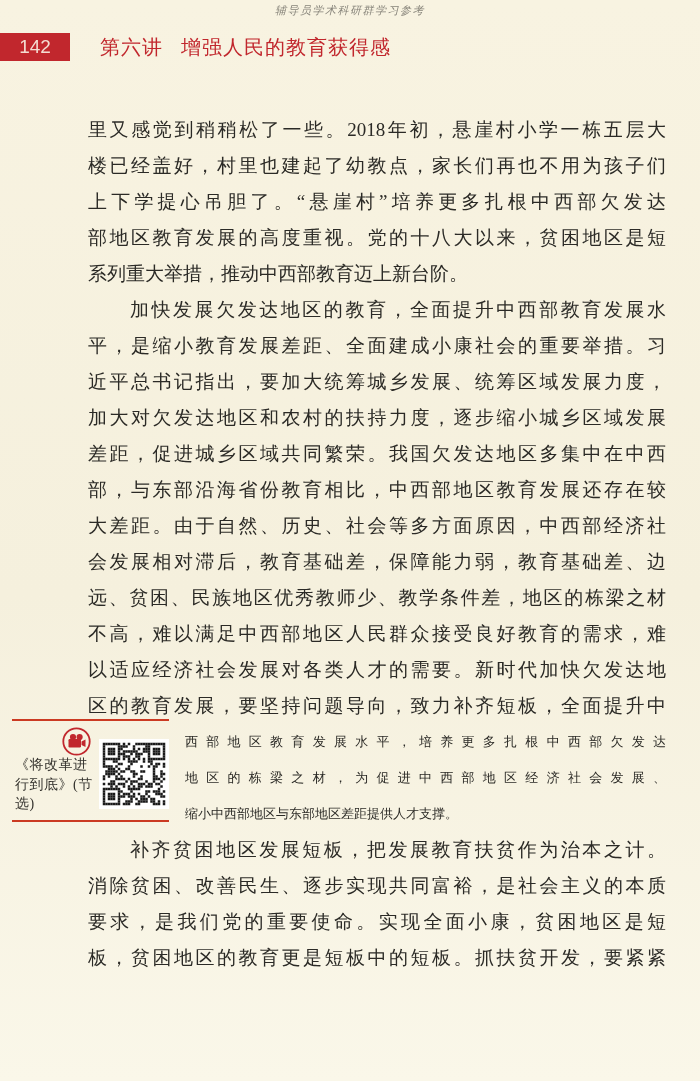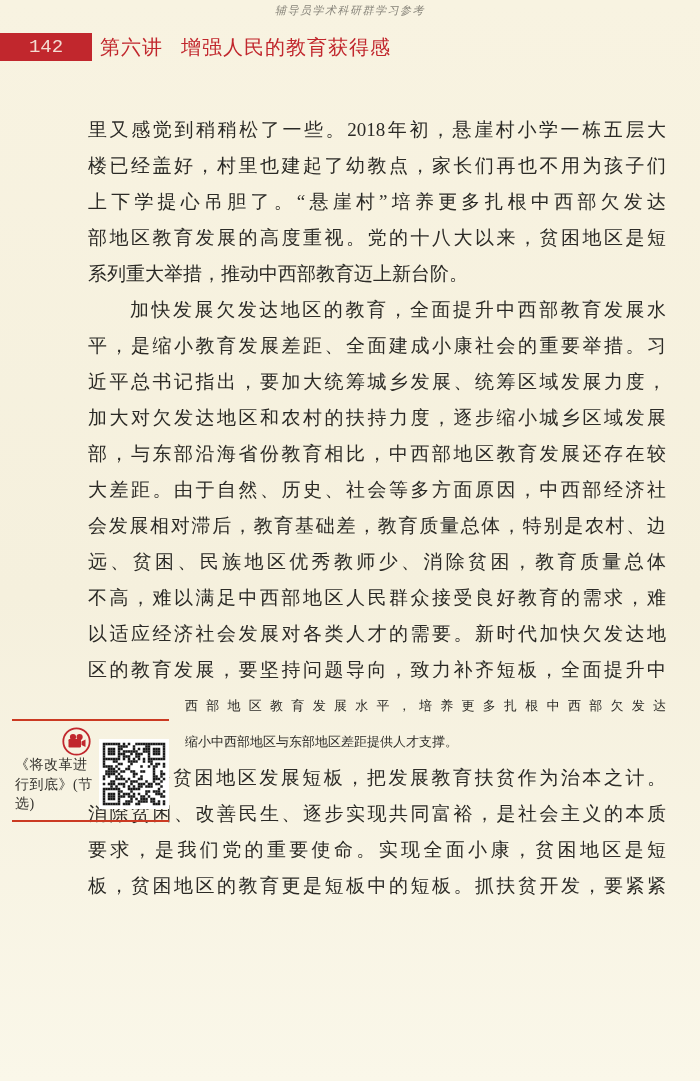--- a/index.html
+++ b/index.html
@@ -6,23 +6,23 @@
   .page{
     position:relative;width:700px;height:1081px;overflow:hidden;
     background:linear-gradient(180deg,#f8f3e1 0%,#f5f0dd 55%,#faf7e9 100%);
     font-family:"Liberation Serif",serif;
   }
   .watermark{
     position:absolute;top:3px;left:0;right:0;text-align:center;
     font-size:11px;color:#87847a;font-style:italic;letter-spacing:1.5px;
   }
   .pagenum{
-    position:absolute;left:0;top:33px;width:92px;height:28px;
+    position:absolute;left:0;top:33px;width:70px;height:28px;
     background:#c1272d;color:#f4dcd2;text-align:center;line-height:28px;
-    font-family:Liberation Mono, monospace;font-size:19px;
+    font-family:Liberation Sans, sans-serif;font-size:19px;
   }
   .chapter{
     position:absolute;left:100px;top:33px;height:28px;line-height:29px;
     color:#c1272d;font-weight:normal;font-size:20px;
     font-family:"Liberation Sans",sans-serif;letter-spacing:1px;
   }
   .chapter .gap{display:inline-block;width:18px;}
   .bodytext{position:absolute;left:88px;top:112px;width:578px;}
   .line{
     height:36px;line-height:36px;font-size:19px;color:#2b2a26;
@@ -63,28 +63,30 @@
   <div class="bodytext">
       <div class="line">里又感觉到稍稍松了一些。2018年初，悬崖村小学一栋五层大</div>
       <div class="line">楼已经盖好，村里也建起了幼教点，家长们再也不用为孩子们</div>
       <div class="line">上下学提心吊胆了。“悬崖村”培养更多扎根中西部欠发达</div>
       <div class="line">部地区教育发展的高度重视。党的十八大以来，贫困地区是短</div>
       <div class="line end">系列重大举措，推动中西部教育迈上新台阶。</div>
       <div class="line ind">加快发展欠发达地区的教育，全面提升中西部教育发展水</div>
       <div class="line">平，是缩小教育发展差距、全面建成小康社会的重要举措。习</div>
       <div class="line">近平总书记指出，要加大统筹城乡发展、统筹区域发展力度，</div>
       <div class="line">加大对欠发达地区和农村的扶持力度，逐步缩小城乡区域发展</div>
+      <div class="line">差距，促进城乡区域共同繁荣。我国欠发达地区多集中在中西</div>
       <div class="line">部，与东部沿海省份教育相比，中西部地区教育发展还存在较</div>
       <div class="line">大差距。由于自然、历史、社会等多方面原因，中西部经济社</div>
-      <div class="line">会发展相对滞后，教育基础差，教育质量总体，特别是农村、边</div>
-      <div class="line">远、贫困、民族地区优秀教师少、消除贫困，教育质量总体</div>
+      <div class="line">会发展相对滞后，教育基础差，保障能力弱，教育基础差、边</div>
+      <div class="line">远、贫困、民族地区优秀教师少、教学条件差，地区的栋梁之材</div>
       <div class="line">不高，难以满足中西部地区人民群众接受良好教育的需求，难</div>
       <div class="line">以适应经济社会发展对各类人才的需要。新时代加快欠发达地</div>
       <div class="line">区的教育发展，要坚持问题导向，致力补齐短板，全面提升中</div>
       <div class="line narrow">西部地区教育发展水平，培养更多扎根中西部欠发达</div>
+      <div class="line narrow">地区的栋梁之材，为促进中西部地区经济社会发展、</div>
       <div class="line end narrow">缩小中西部地区与东部地区差距提供人才支撑。</div>
       <div class="line ind">补齐贫困地区发展短板，把发展教育扶贫作为治本之计。</div>
       <div class="line">消除贫困、改善民生、逐步实现共同富裕，是社会主义的本质</div>
       <div class="line">要求，是我们党的重要使命。实现全面小康，贫困地区是短</div>
       <div class="line">板，贫困地区的教育更是短板中的短板。抓扶贫开发，要紧紧</div>
     </div>
 
   <div class="sb-line sb-top"></div>
   <div class="sb-line sb-bottom"></div>
 

